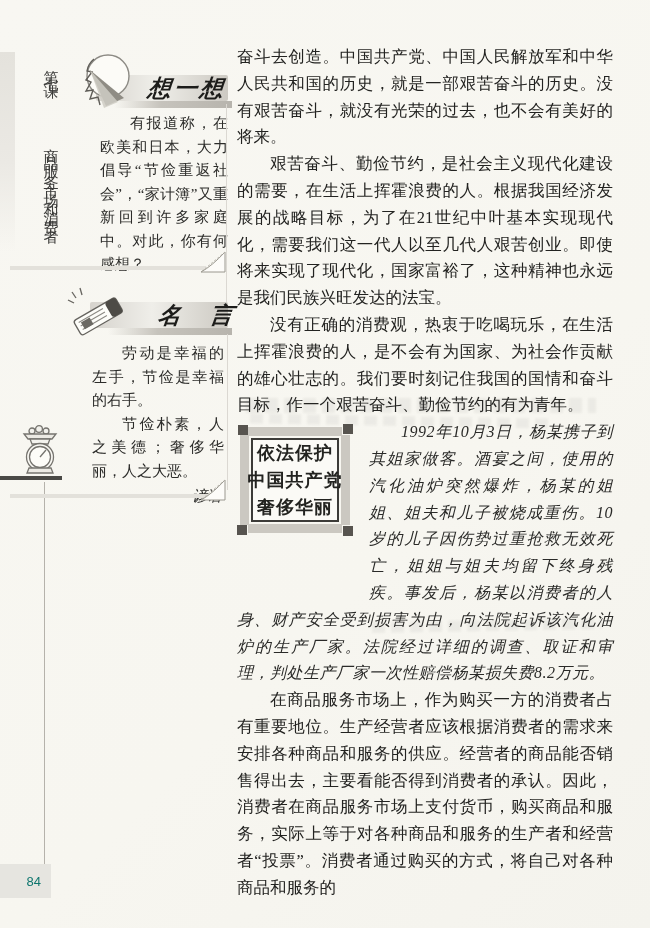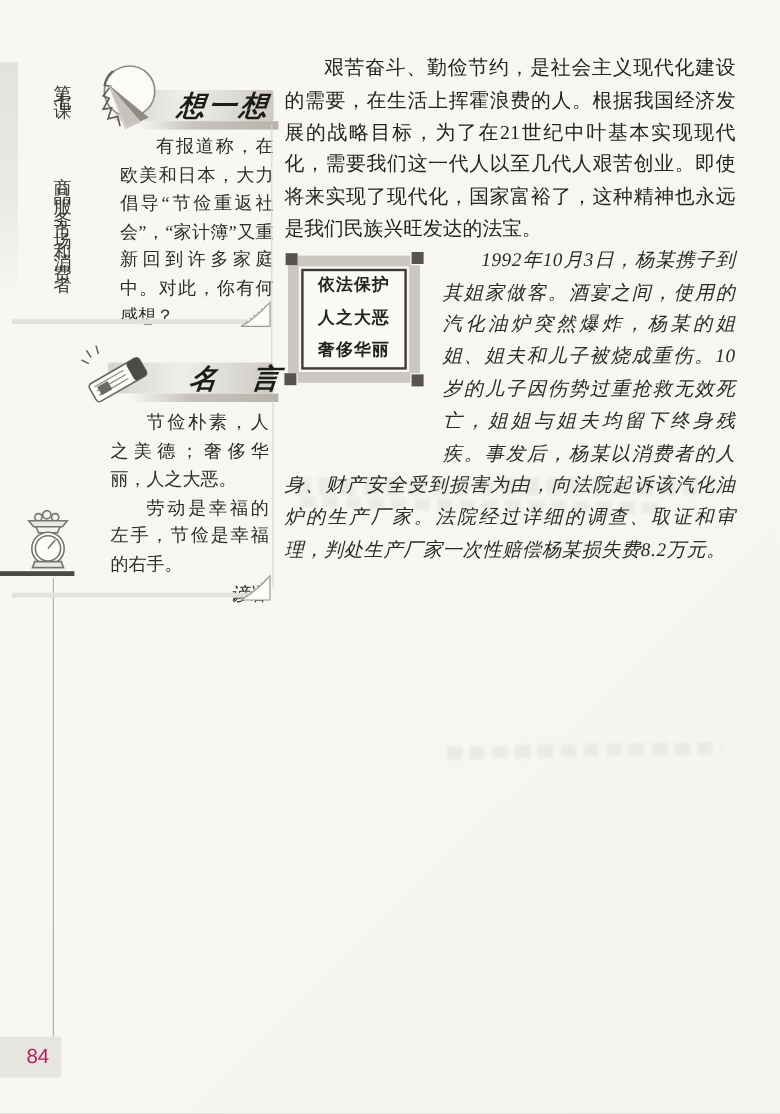--- a/index.html
+++ b/index.html
@@ -29,21 +29,21 @@
   .lesson-vert{left:41px;top:58px;font-size:15px;letter-spacing:7px;}
   .chapter-vert{left:41px;top:136px;font-size:15px;letter-spacing:9px;}
   .scale-icon{position:absolute;left:17px;top:424px;}
   .divider-bar{position:absolute;left:0;top:476px;width:62px;height:4px;background:#4a4946;}
   .margin-rule{position:absolute;left:44px;top:482px;width:1px;height:382px;background:#b5b2ab;}
   .page-band{
     position:absolute;left:0;top:864px;width:51px;height:34px;
     background:#e6e5e0;display:flex;align-items:center;justify-content:flex-end;
     padding-right:10px;box-sizing:border-box;
     font-family:"Liberation Sans","DejaVu Sans",sans-serif;
-    font-size:17px;color:#be185d;
+    font-size:13px;color:#0f766e;
   }
   
   .side-box{position:absolute;}
   .think-box{left:70px;top:46px;width:158px;height:238px;}
   .quote-box{left:66px;top:282px;width:164px;height:232px;}
   .head-band{
     position:absolute;height:26px;
     background:linear-gradient(90deg,#d6d3cd 0%,#efeee9 45%,#cdcac3 100%);
     border-radius:2px;
   }
@@ -99,22 +99,22 @@
   .sq-tl{left:1px;top:1px;}
   .sq-tr{right:0px;top:0px;}
   .sq-bl{left:0px;bottom:1px;}
   .sq-br{right:0px;bottom:0px;}
   .law-inner{
     position:absolute;left:14px;top:14px;right:14px;bottom:14px;
     background:#fbfaf6;border:2px solid #3c3b38;
     display:flex;flex-direction:column;justify-content:center;align-items:center;
   }
   .law-line{
-    font-family:Liberation Serif, serif;
-    font-weight:bold;font-size:14px;line-height:27px;
+    font-family:Liberation Sans, sans-serif;
+    font-weight:bold;font-size:18px;line-height:27px;
     letter-spacing:1px;color:#232320;white-space:nowrap;
   }
   
   .ghost{
     position:absolute;opacity:.055;filter:blur(1.3px);
     background:repeating-linear-gradient(90deg,#3a3a3a 0 13px,transparent 13px 19px);
     pointer-events:none;
   }
   .ghost1{left:246px;top:398px;width:350px;height:15px;}
   .ghost2{left:372px;top:620px;width:230px;height:11px;transform:rotate(-1deg);}
@@ -185,55 +185,58 @@
           <line x1="12" y1="38" x2="40" y2="38" stroke="#8a8882" stroke-width="1"></line>
           <rect x="14" y="31" width="10" height="8" fill="#6b6963"></rect>
         </g>
         <line x1="6" y1="10" x2="10" y2="16" stroke="#66645f" stroke-width="1.3"></line>
         <line x1="14" y1="6" x2="16" y2="13" stroke="#66645f" stroke-width="1.3"></line>
         <line x1="2" y1="18" x2="8" y2="21" stroke="#66645f" stroke-width="1.3"></line>
       </svg>
     </div>
     <div class="box-title" style="left:92px;top:18px;font-style:italic;">名　言</div>
     <div class="box-body" style="left:26px;top:60px;width:132px;text-indent:0;">
+      <p class="quote-para">劳动是幸福的左手，节俭是幸福的右手。</p>
       <p class="quote-para">节俭朴素，人之美德；奢侈华丽，人之大恶。</p>
-      <p class="quote-para">劳动是幸福的左手，节俭是幸福的右手。</p>
       <div class="attribution">——谚语</div>
     </div>
     <div class="box-edge-r" style="left:161px;top:52px;height:156px;"></div>
     <div class="box-edge-b" style="left:-56px;top:212px;width:200px;"></div>
     <div class="fold" style="left:132px;top:196px;">
       <svg width="30" height="24" viewBox="0 0 30 24">
         <path d="M27 2 L27 22 L3 22 Q14 16 27 2 Z" fill="#fdfcf9" stroke="#9a988f" stroke-width="1"></path>
         <path d="M27 2 L3 22" fill="none" stroke="#b3b0a8" stroke-width="1" stroke-dasharray="2 2"></path>
       </svg>
     </div>
   </div>
 
   <div class="main-col">
+    <p>奋斗去创造。中国共产党、中国人民解放军和中华人民共和国的历史，就是一部艰苦奋斗的历史。没有艰苦奋斗，就没有光荣的过去，也不会有美好的将来。</p>
     <p class="indent">艰苦奋斗、勤俭节约，是社会主义现代化建设的需要，在生活上挥霍浪费的人。根据我国经济发展的战略目标，为了在21世纪中叶基本实现现代化，需要我们这一代人以至几代人艰苦创业。即使将来实现了现代化，国家富裕了，这种精神也永远是我们民族兴旺发达的法宝。</p>
+    <p class="indent para3">没有正确的消费观，热衷于吃喝玩乐，在生活上挥霍浪费的人，是不会有为国家、为社会作贡献的雄心壮志的。我们要时刻记住我国的国情和奋斗目标，作一个艰苦奋斗、勤俭节约的有为青年。</p>
 
     <div>
       <div class="law-frame">
         <i class="band band-t"></i>
         <i class="band band-b"></i>
         <i class="band band-l"></i>
         <i class="band band-r"></i>
         <i class="sq sq-tl"></i>
         <i class="sq sq-tr"></i>
         <i class="sq sq-bl"></i>
         <i class="sq sq-br"></i>
         <div class="law-inner">
           <div class="law-line">依法保护</div>
-          <div class="law-line">人之大恶</div>
+          <div class="law-line">中国共产党</div>
           <div class="law-line">奢侈华丽</div>
         </div>
       </div>
       <p class="indent case-story">1992年10月3日，杨某携子到其姐家做客。酒宴之间，使用的汽化油炉突然爆炸，杨某的姐姐、姐夫和儿子被烧成重伤。10岁的儿子因伤势过重抢救无效死亡，姐姐与姐夫均留下终身残疾。事发后，杨某以消费者的人身、财产安全受到损害为由，向法院起诉该汽化油炉的生产厂家。法院经过详细的调查、取证和审理，判处生产厂家一次性赔偿杨某损失费8.2万元。</p>
     </div>
 
+    <p class="indent">在商品服务市场上，作为购买一方的消费者占有重要地位。生产经营者应该根据消费者的需求来安排各种商品和服务的供应。经营者的商品能否销售得出去，主要看能否得到消费者的承认。因此，消费者在商品服务市场上支付货币，购买商品和服务，实际上等于对各种商品和服务的生产者和经营者“投票”。消费者通过购买的方式，将自己对各种商品和服务的</p>
   </div>
 
   <div class="ghost ghost1"></div>
   <div class="ghost ghost2"></div>
   <div class="ghost ghost3"></div>
 
 </div>
 
 </body></html>

